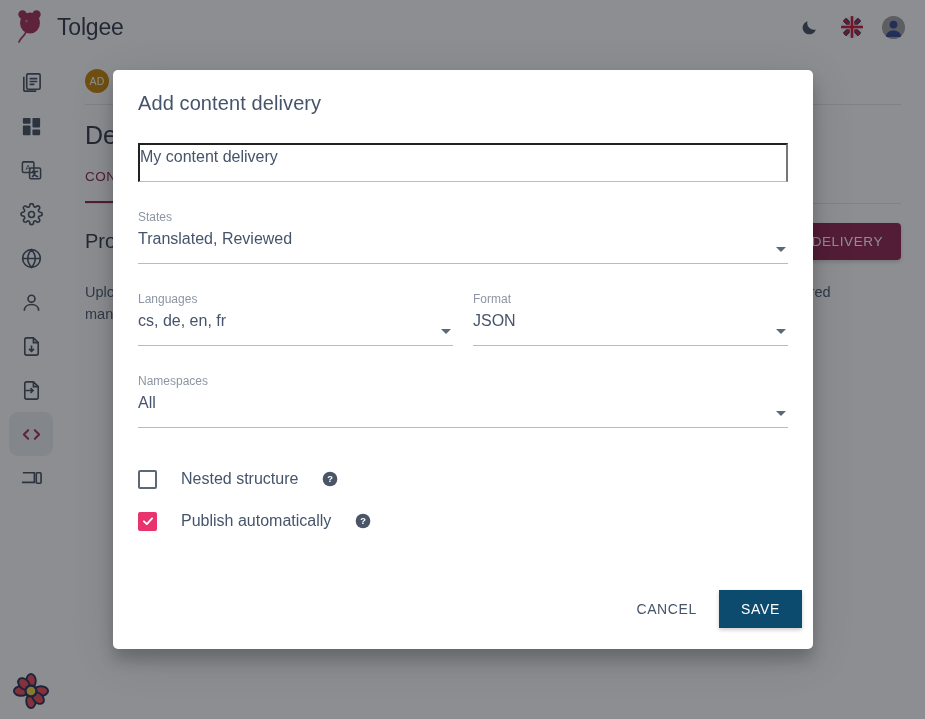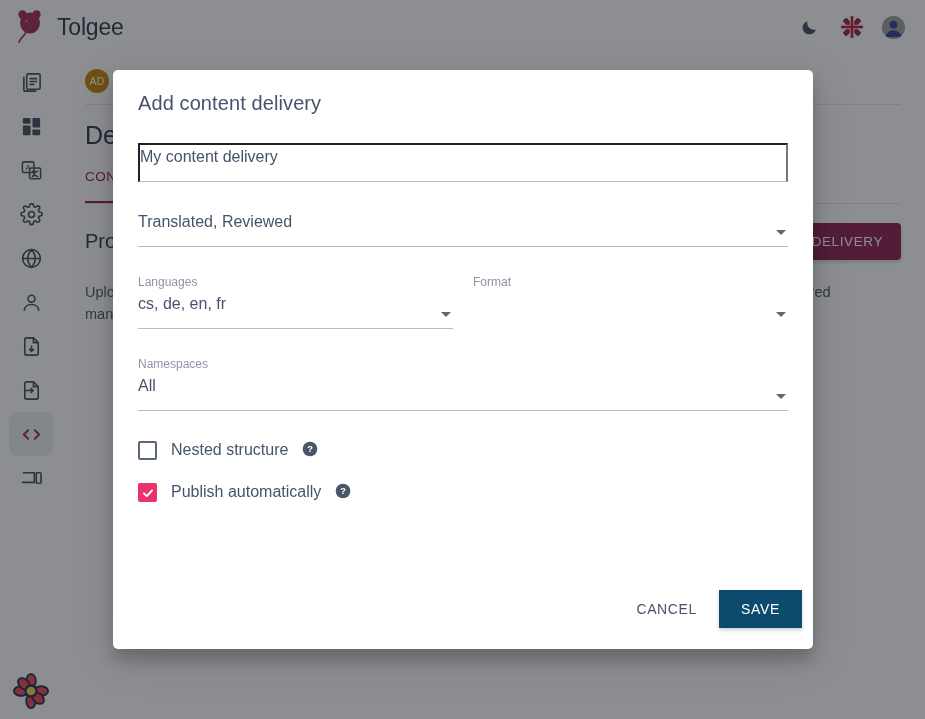--- a/index.html
+++ b/index.html
@@ -230,21 +230,22 @@
     border-right: 5px solid transparent;
     border-top: 5px solid #5c6878;
     cursor: pointer;
   }
 
   .row2 { display: flex; gap: 20px; }
   .row2 .field { flex: 1; margin-top: 28px; }
 
   .check-row {
     display: flex;
-    gap: 14px;
+    align-items: center;
+    gap: 24px;
     margin-top: 0;
     height: 42px;
   }
   .check-row.first { margin-top: 30px; }
   .checkbox {
     width: 19px; height: 19px;
     border: 2px solid #5c6878;
     border-radius: 2px;
     background: #ffffff;
     cursor: pointer;
@@ -462,32 +463,34 @@
   <div class="overlay"></div>
 
   <div class="dialog">
     <h2 class="dialog-title">Add content delivery</h2>
 
     <div class="field">
       <input class="field-value" type="text" value="My content delivery" style="">
     </div>
 
     <div class="field">
+      <span class="field-label">States</span>
       <div class="field-value">Translated, Reviewed</div>
       <span class="caret"></span>
     </div>
 
     <div class="row2">
       <div class="field">
         <span class="field-label">Languages</span>
         <div class="field-value">cs, de, en, fr</div>
         <span class="caret"></span>
       </div>
       <div class="field">
         <span class="field-label">Format</span>
+        <div class="field-value">JSON</div>
         <span class="caret"></span>
       </div>
     </div>
 
     <div class="field">
       <span class="field-label">Namespaces</span>
       <div class="field-value">All</div>
       <span class="caret"></span>
     </div>
 

